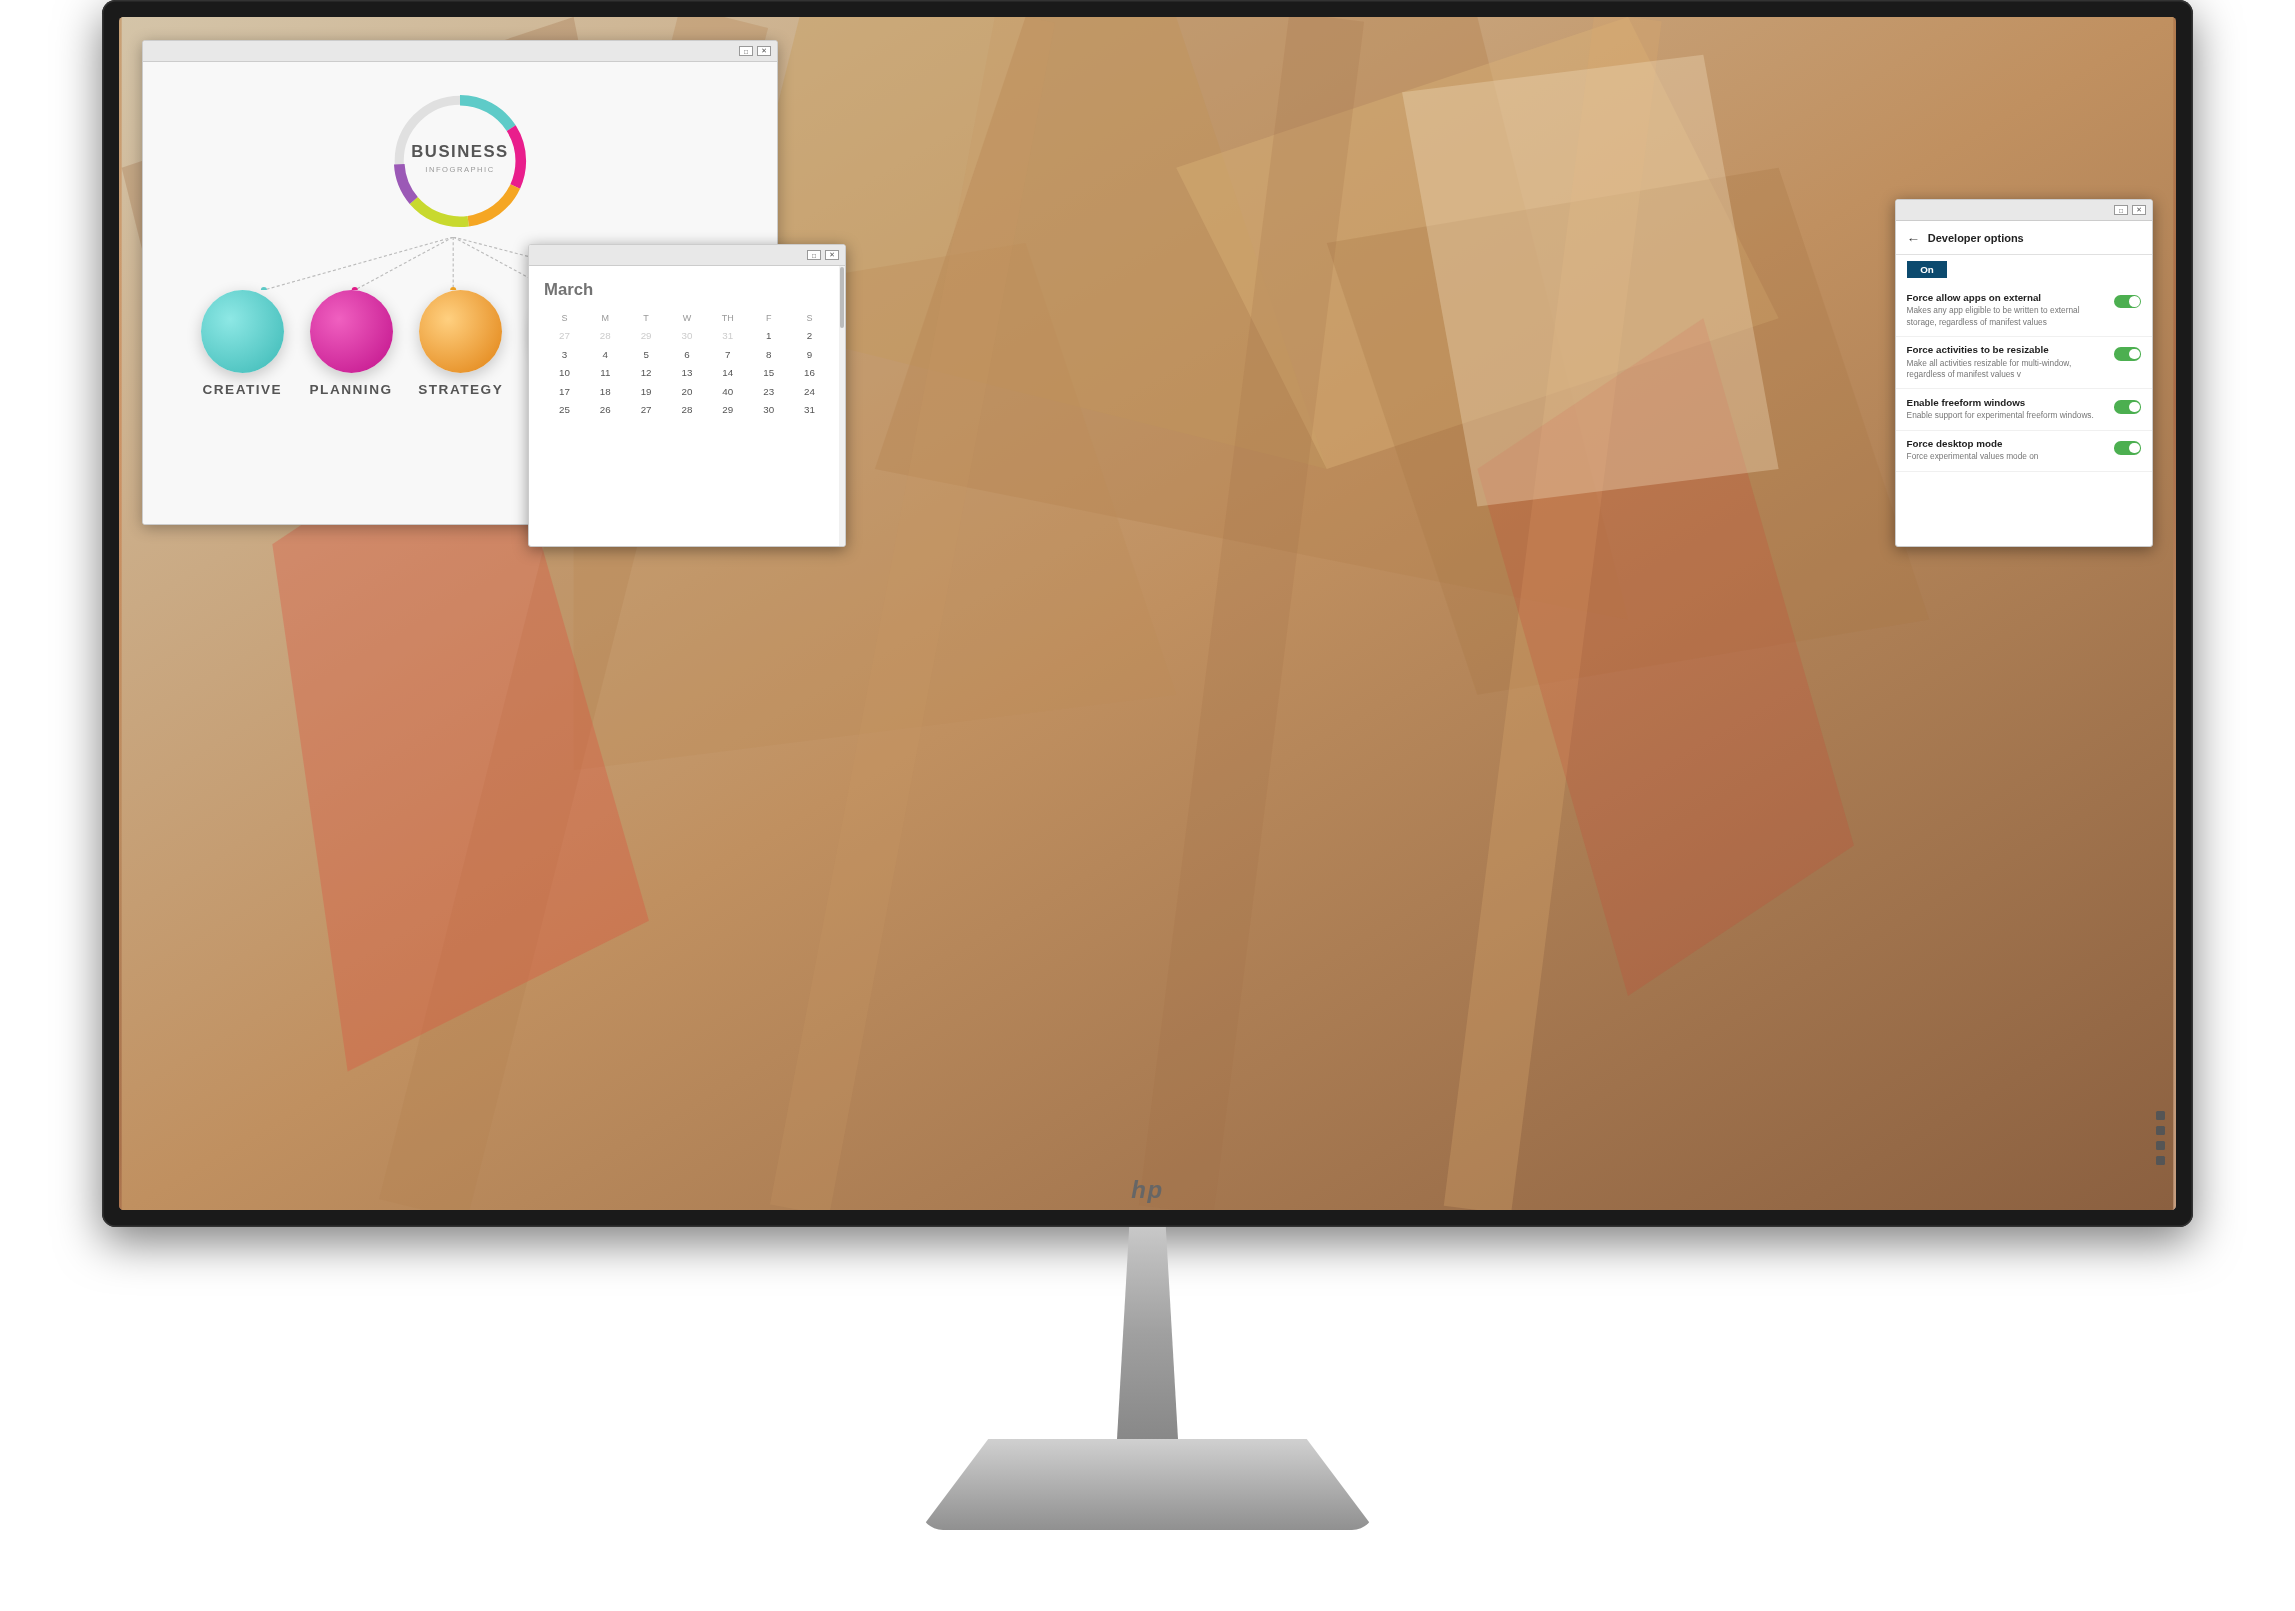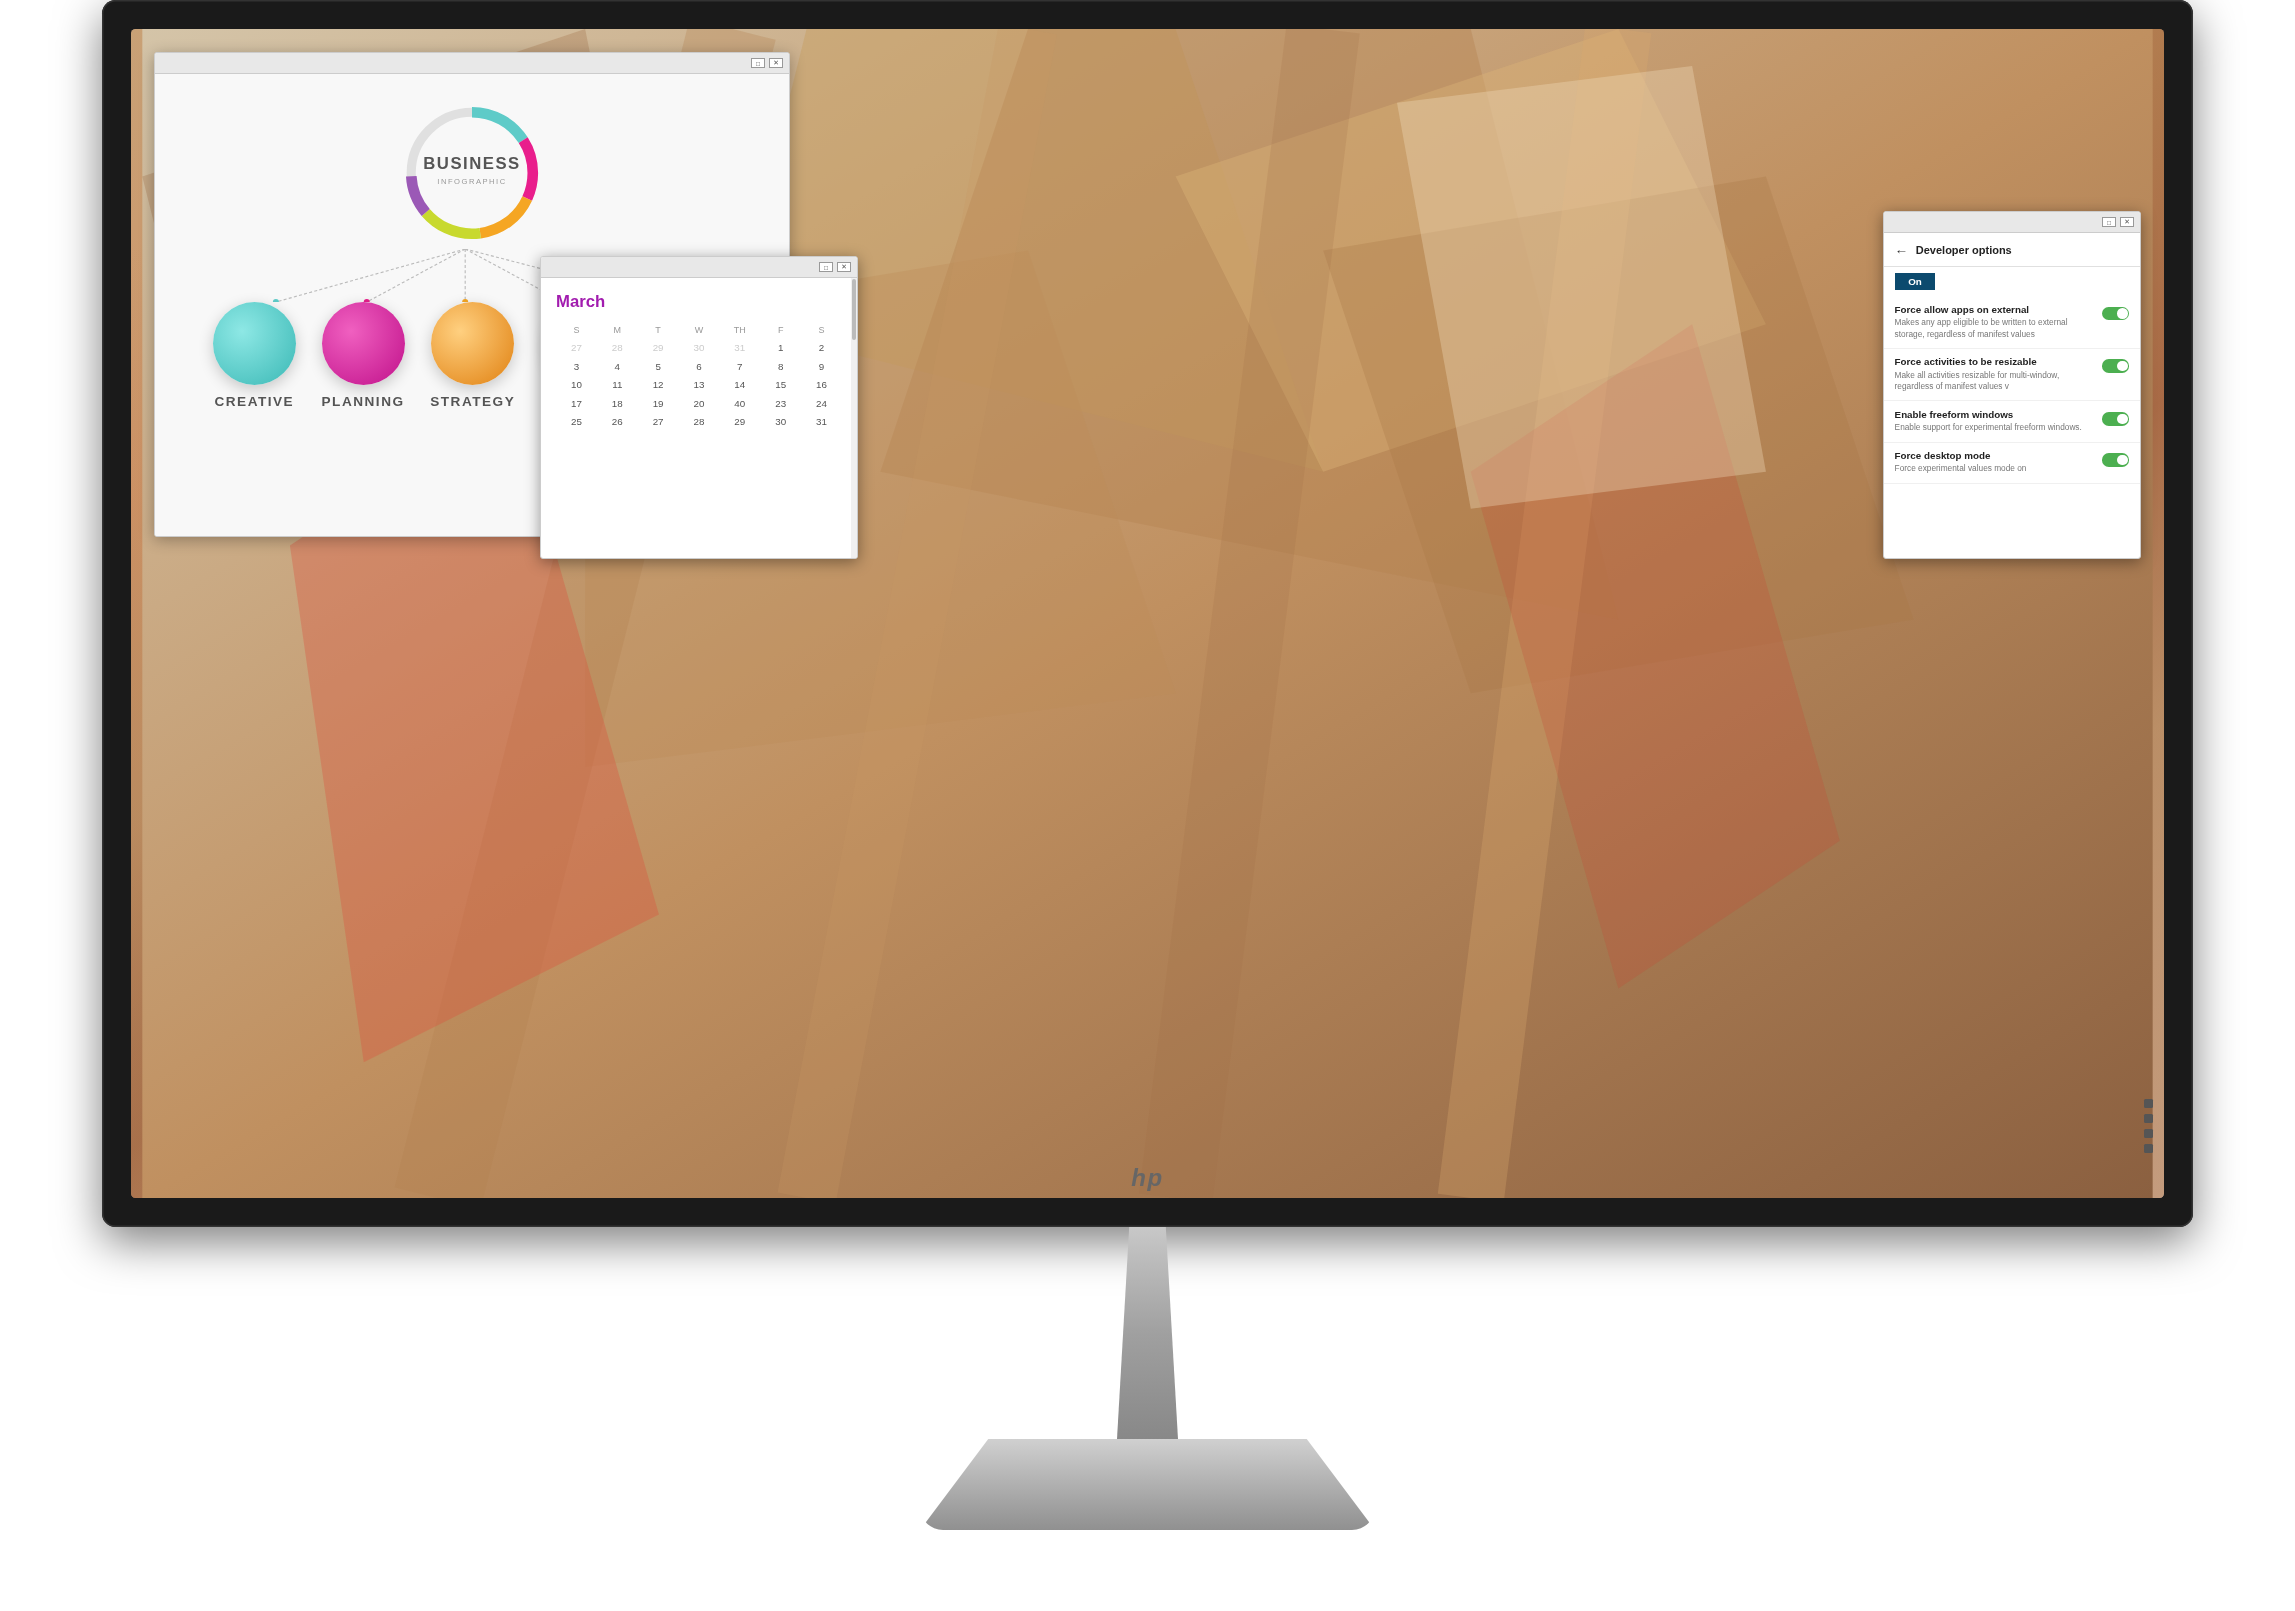--- a/index.html
+++ b/index.html
@@ -23,21 +23,21 @@
       align-items: center;
     }
 
     
     .monitor-body {
       position: relative;
       width: 2091px;
       height: 1227px;
       background: #1a1a1a;
       border-radius: 13.6px;
-      padding: 29px;
+      padding: 17px;
       box-shadow: 0 15px 45px rgba(0,0,0,0.5), inset 0 0 0 1.5px #333;
     }
 
     .monitor-screen {
       width: 100%;
       height: 100%;
       background: #1a1a2e;
       border-radius: 4.5px;
       overflow: hidden;
       position: relative;
@@ -209,21 +209,21 @@
       gap: 4.5px;
     }
 
     .calendar-content {
       padding: 13.6px 15px;
     }
 
     .calendar-month {
       font-size: 16.7px;
       font-weight: bold;
-      color: #a21caf;
+      color: #737373;
       margin-bottom: 10.6px;
     }
 
     .calendar-grid {
       width: 100%;
       border-collapse: collapse;
       font-size: 9.8px;
     }
 
     .calendar-grid th {

